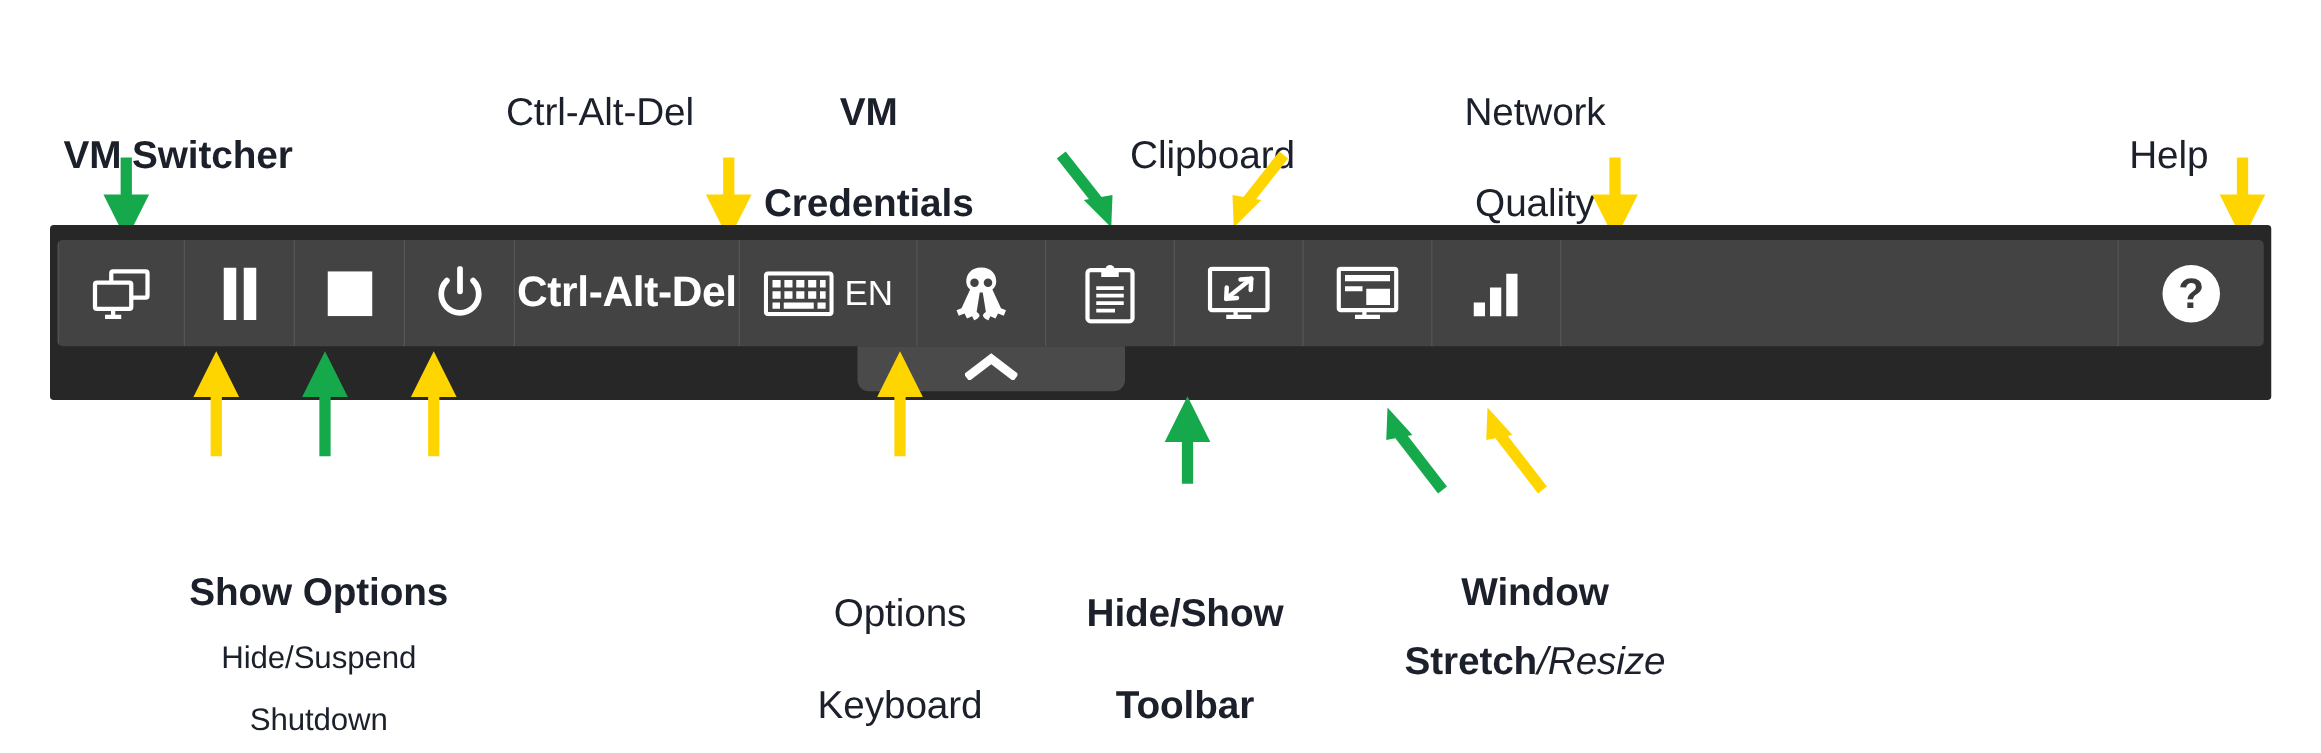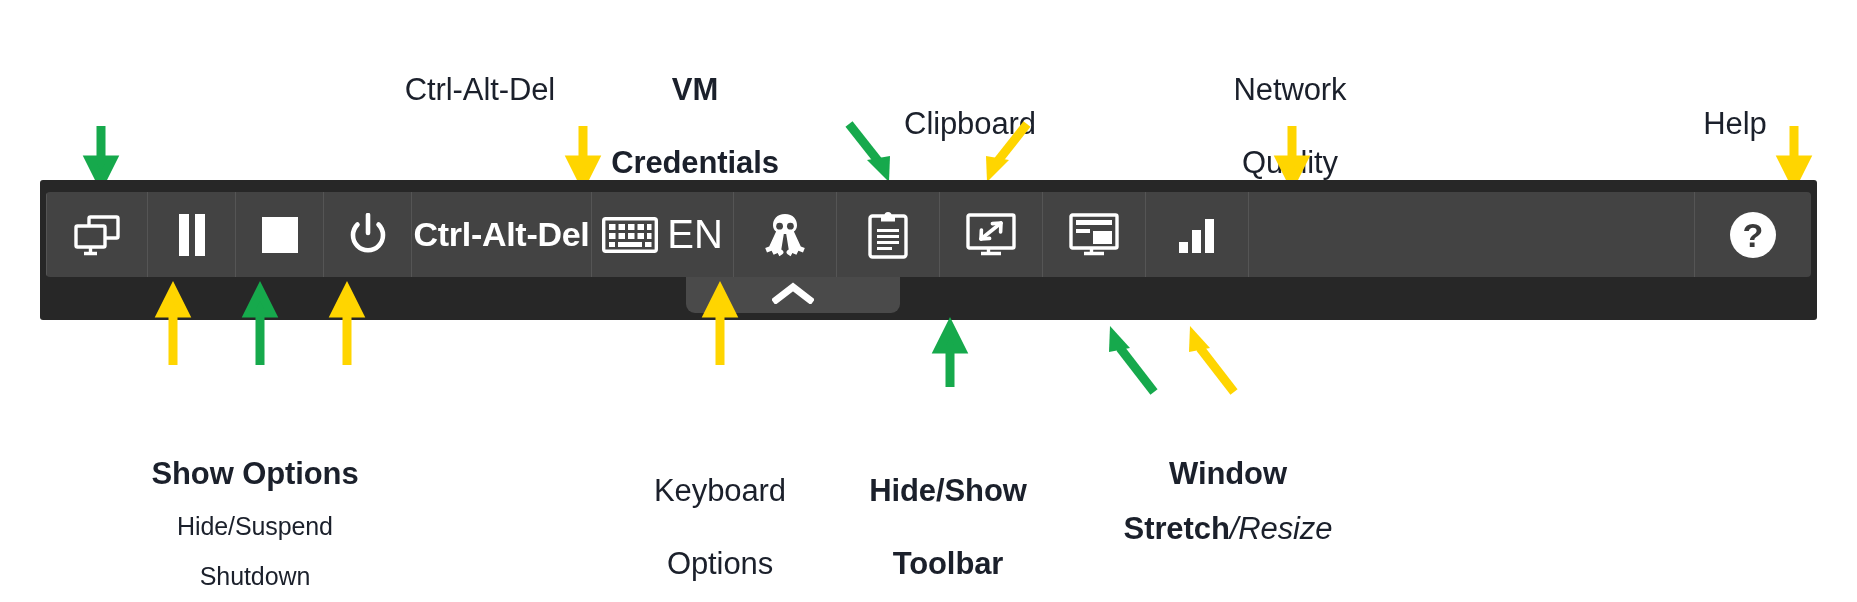--- a/index.html
+++ b/index.html
@@ -63,21 +63,21 @@
     flex:0 0 auto;
   }
   .tb-btn:first-child{border-left:1px solid #555555;}
   .tb-spacer{flex:1 1 auto;border-right:1px solid #555555;}
   .tb-btn svg{display:block;}
   .cad-text{
     font-size:34px;font-weight:600;color:#ffffff;
     letter-spacing:-0.3px;padding:0 18px;white-space:nowrap;
   }
   .kb-wrap{display:flex;align-items:center;gap:9px;padding:0 16px;}
-  .kb-text{font-size:40px;font-weight:500;color:#ffffff;}
+  .kb-text{font-size:28px;font-weight:500;color:#ffffff;}
   .help-circle{
     width:46px;height:46px;border-radius:50%;
     background:#ffffff;color:#3a3a3a;
     display:flex;align-items:center;justify-content:center;
     font-size:34px;font-weight:700;line-height:1;
     font-family:"Liberation Sans",sans-serif;
   }
 
   
   #chevron-tab{
@@ -88,35 +88,38 @@
     border-bottom-left-radius:9px;
     border-bottom-right-radius:9px;
     display:flex;align-items:center;justify-content:center;
   }
 </style>
 </head>
 <body>
 
 <div id="stage">
 
+  <div class="label lbl-bold" style="left:0px;top:70px;width:285px;">
+    <span class="ln">VM Switcher</span>
+  </div>
 
   <div class="label lbl-reg" style="left:355px;top:36px;width:250px;">
     <span class="ln">Ctrl-Alt-Del</span>
   </div>
 
   <div class="label lbl-bold" style="left:575px;top:36px;width:240px;">
     <span class="ln">VM</span>
     <span class="ln">Credentials</span>
   </div>
 
   <div class="label lbl-reg" style="left:855px;top:70px;width:230px;">
     <span class="ln">Clipboard</span>
   </div>
 
-  <div class="label lbl-reg" style="left:1170px;top:36px;width:240px;">
+  <div class="label lbl-reg" style="left:1108px;top:36px;width:240px;">
     <span class="ln">Network</span>
     <span class="ln">Quality</span>
   </div>
 
   <div class="label lbl-reg" style="left:1640px;top:70px;width:190px;">
     <span class="ln">Help</span>
   </div>
 
   <div class="arrow" style="left:88px;top:126px;">
     <svg width="26" height="58" viewBox="0 0 26 58">
@@ -346,22 +349,22 @@
   </div>
 
   <div class="label" style="left:130px;top:437px;width:250px;">
     <span class="ln lbl-bold">Show Options</span>
     <span class="sub">Hide/Suspend</span>
     <span class="sub">Shutdown</span>
     
   </div>
 
   <div class="label lbl-reg" style="left:602px;top:437px;width:236px;">
+    <span class="ln">Options</span>
     <span class="ln">Keyboard</span>
-    <span class="ln">Options</span>
   </div>
 
   <div class="label lbl-bold" style="left:830px;top:437px;width:236px;">
     <span class="ln">Hide/Show</span>
     <span class="ln">Toolbar</span>
   </div>
 
   <div class="label" style="left:1080px;top:437px;width:296px;">
     <span class="ln lbl-bold">Window</span>
     <span class="ln lbl-bold"><span class="mix-bold">Stretch</span><span class="mix-reg">/Resize</span></span>

